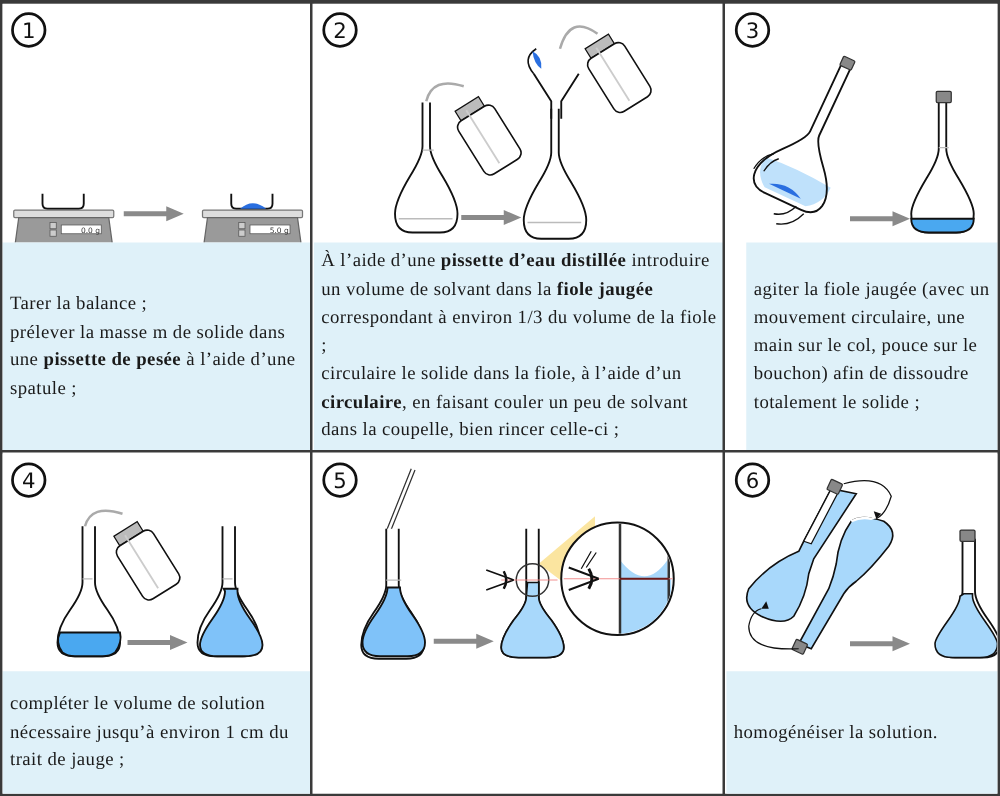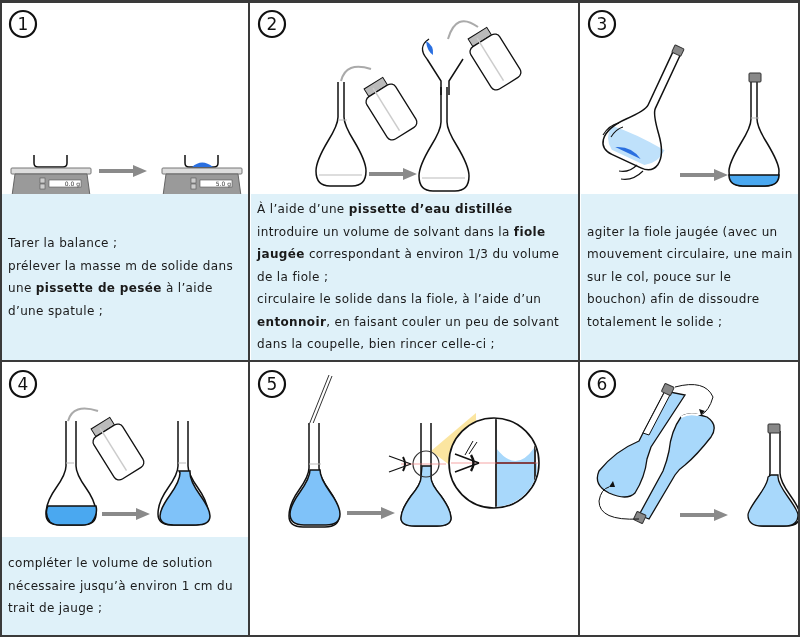--- a/index.html
+++ b/index.html
@@ -1,21 +1,21 @@
 <!DOCTYPE html>
 <html><head>
 <meta charset="utf-8">
 <style>
   html, body { margin:0; padding:0; background:#ffffff; }
   body { width:800px; height:637px; overflow:hidden; position:relative; font-family:"DejaVu Sans", sans-serif; }
   .grid { position:absolute; left:0; top:0; width:800px; height:637px; box-sizing:border-box; border:2px solid #3a3a3a; border-top-width:3px; }
   .cell { position:absolute; box-sizing:border-box; overflow:hidden; }
   .pic { position:absolute; left:0; right:0; top:0; background:#ffffff; }
   .txt { position:absolute; left:0; right:0; bottom:0; background:#dff1f9; box-sizing:border-box; padding:0 4px 0 6px; display:flex; align-items:center; color:#1a1a1a; }
-  .txt p { margin:0; font-size:12px; line-height:22.5px; letter-spacing:0.35px; }
+  .txt p { margin:0; font-size:15px; line-height:22.5px; letter-spacing:0.35px;font-family:Liberation Serif, serif; }
   .txt b { font-weight:bold; }
   .num { position:absolute; left:6px; top:6px; width:30px; height:30px; }
   .vline { position:absolute; top:0; width:2px; background:#3a3a3a; }
   .hline { position:absolute; left:0; width:800px; height:2px; background:#3a3a3a; }
   svg { position:absolute; left:0; top:0; }
 </style>
 </head>
 <body>
 
 <div class="grid"></div>
@@ -84,21 +84,21 @@
 
       <path d="M197 36 q8 -28 30 -12" fill="none" stroke="#aaa" stroke-width="2"></path>
       <g transform="rotate(-32 240 50)">
         <rect x="228" y="26" width="22" height="9" fill="#bbb" stroke="#111"></rect>
         <rect x="222" y="35" width="34" height="50" rx="6" fill="#fff" stroke="#111" stroke-width="1.3"></rect>
         <line x1="236" y1="30" x2="236" y2="80" stroke="#ccc" stroke-width="1.5"></line>
       </g>
     </svg>
   </div>
   <div class="txt" style="top:191px;">
-    <p><span>À l’aide d’une </span><b>pissette d’eau distillée</b><span> introduire un volume de solvant dans la </span><b>fiole jaugée</b><span> correspondant à environ 1/3 du volume de la fiole ;</span><br><span>circulaire le solide dans la fiole, à l’aide d’un </span><b>entonnoir</b><span>, en faisant couler un peu de solvant dans la coupelle, bien rincer celle-ci ;</span></p>
+    <p><span>À l’aide d’une </span><b>pissette d’eau distillée</b><span> introduire un volume de solvant dans la </span><b>fiole jaugée</b><span> correspondant à environ 1/3 du volume de la fiole ;</span><br><span>circulaire le solide dans la fiole, à l’aide d’un </span><b>circulaire</b><span>, en faisant couler un peu de solvant dans la coupelle, bien rincer celle-ci ;</span></p>
   </div>
 </div>
 
 <div class="cell" style="left:581px;top:3px;width:217px;height:357px;">
   <div class="pic" style="height:191px;">
     <svg class="num" viewBox="0 0 30 30">
         <circle cx="15" cy="15" r="13" fill="#fff" stroke="#111" stroke-width="2.2"></circle>
         <text x="15" y="21" text-anchor="middle" font-size="17" font-family="DejaVu Sans, sans-serif" fill="#111">3</text>
       </svg>
     <svg width="217" height="191" viewBox="0 0 217 191">
@@ -114,21 +114,21 @@
       <path d="M22 132 q6 -10 16 -12 M30 134 q5 -8 12 -10 M38 168 q10 2 18 -6 M40 176 q12 2 22 -8" fill="none" stroke="#111" stroke-width="1.1"></path>
 
       <path d="M99 170 h34 v-4 l14 6 l-14 6 v-4 h-34 z" fill="#8a8a8a"></path>
 
       <path d="M170 78 v38 q0 8 -10 24 q-12 20 -12 28 q0 15 14 15 h22 q14 0 14 -15 q0 -8 -12 -28 q-10 -16 -10 -24 v-38 z" fill="#fff" stroke="#111" stroke-width="1.5"></path>
       <path d="M148 172 h50 q0 11 -14 11 h-22 q-14 0 -14 -11 z" fill="#4aa8f0" stroke="#111" stroke-width="1.5"></path>
       <line x1="170" y1="115" x2="178" y2="115" stroke="#bbb"></line>
       <rect x="168" y="70" width="12" height="9" rx="1" fill="#888" stroke="#333"></rect>
     </svg>
   </div>
-  <div class="txt" style="top:191px;">
+  <div class="txt" style="top:191px;margin-left:16px;">
     <p><span>agiter la fiole jaugée (avec un mouvement circulaire, une main sur le col, pouce sur le bouchon) afin de dissoudre totalement le solide ;</span></p>
   </div>
 </div>
 
 <div class="cell" style="left:2px;top:363px;width:247px;height:272px;">
   <div class="pic" style="height:174px;">
     <svg class="num" viewBox="0 0 30 30">
         <circle cx="15" cy="15" r="13" fill="#fff" stroke="#111" stroke-width="2.2"></circle>
         <text x="15" y="21" text-anchor="middle" font-size="17" font-family="DejaVu Sans, sans-serif" fill="#111">4</text>
       </svg>
@@ -219,17 +219,20 @@
       <path d="M58 156 q-40 2 -40 -18 q2 -12 10 -14" fill="none" stroke="#111" stroke-width="1"></path>
       <path d="M28 124 l4 -6 l2 6 z" fill="#111"></path>
 
       <path d="M99 150 h34 v-4 l14 6 l-14 6 v-4 h-34 z" fill="#8a8a8a"></path>
 
       <path d="M189 68 v42 q0 8 -10 22 q-10 14 -10 20 q0 11 14 11 h22 q14 0 14 -11 q0 -6 -10 -20 q-10 -14 -10 -22 v-42" fill="#fff" stroke="#111" stroke-width="1.5"></path>
       <path d="M190 112 h7 v2 q0 6 10 20 q10 14 10 18 q0 11 -14 11 h-22 q-14 0 -14 -11 q0 -4 10 -18 q10 -14 10 -20 z" fill="#a8d8fb" stroke="#111" stroke-width="1.3"></path>
       <rect x="187" y="61" width="12" height="9" rx="1" fill="#888" stroke="#333"></rect>
     </svg>
   </div>
+  <div class="txt" style="top:174px;">
+    <p><span>homogénéiser la solution.</span></p>
+  </div>
 </div>
 
 <div class="vline" style="left:248px;height:637px;"></div>
 <div class="vline" style="left:578px;height:637px;"></div>
 <div class="hline" style="top:360px;"></div>
 
 </body></html>

